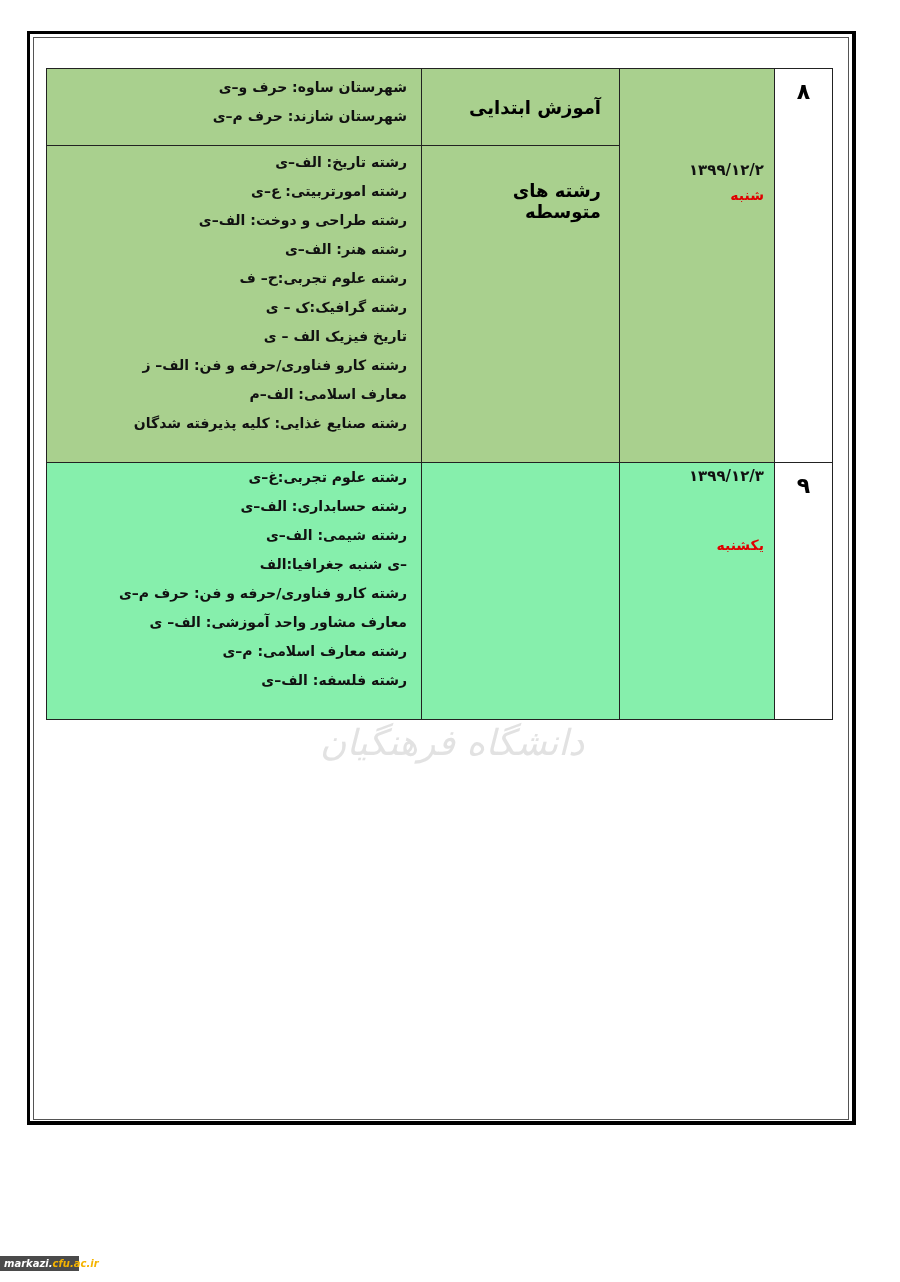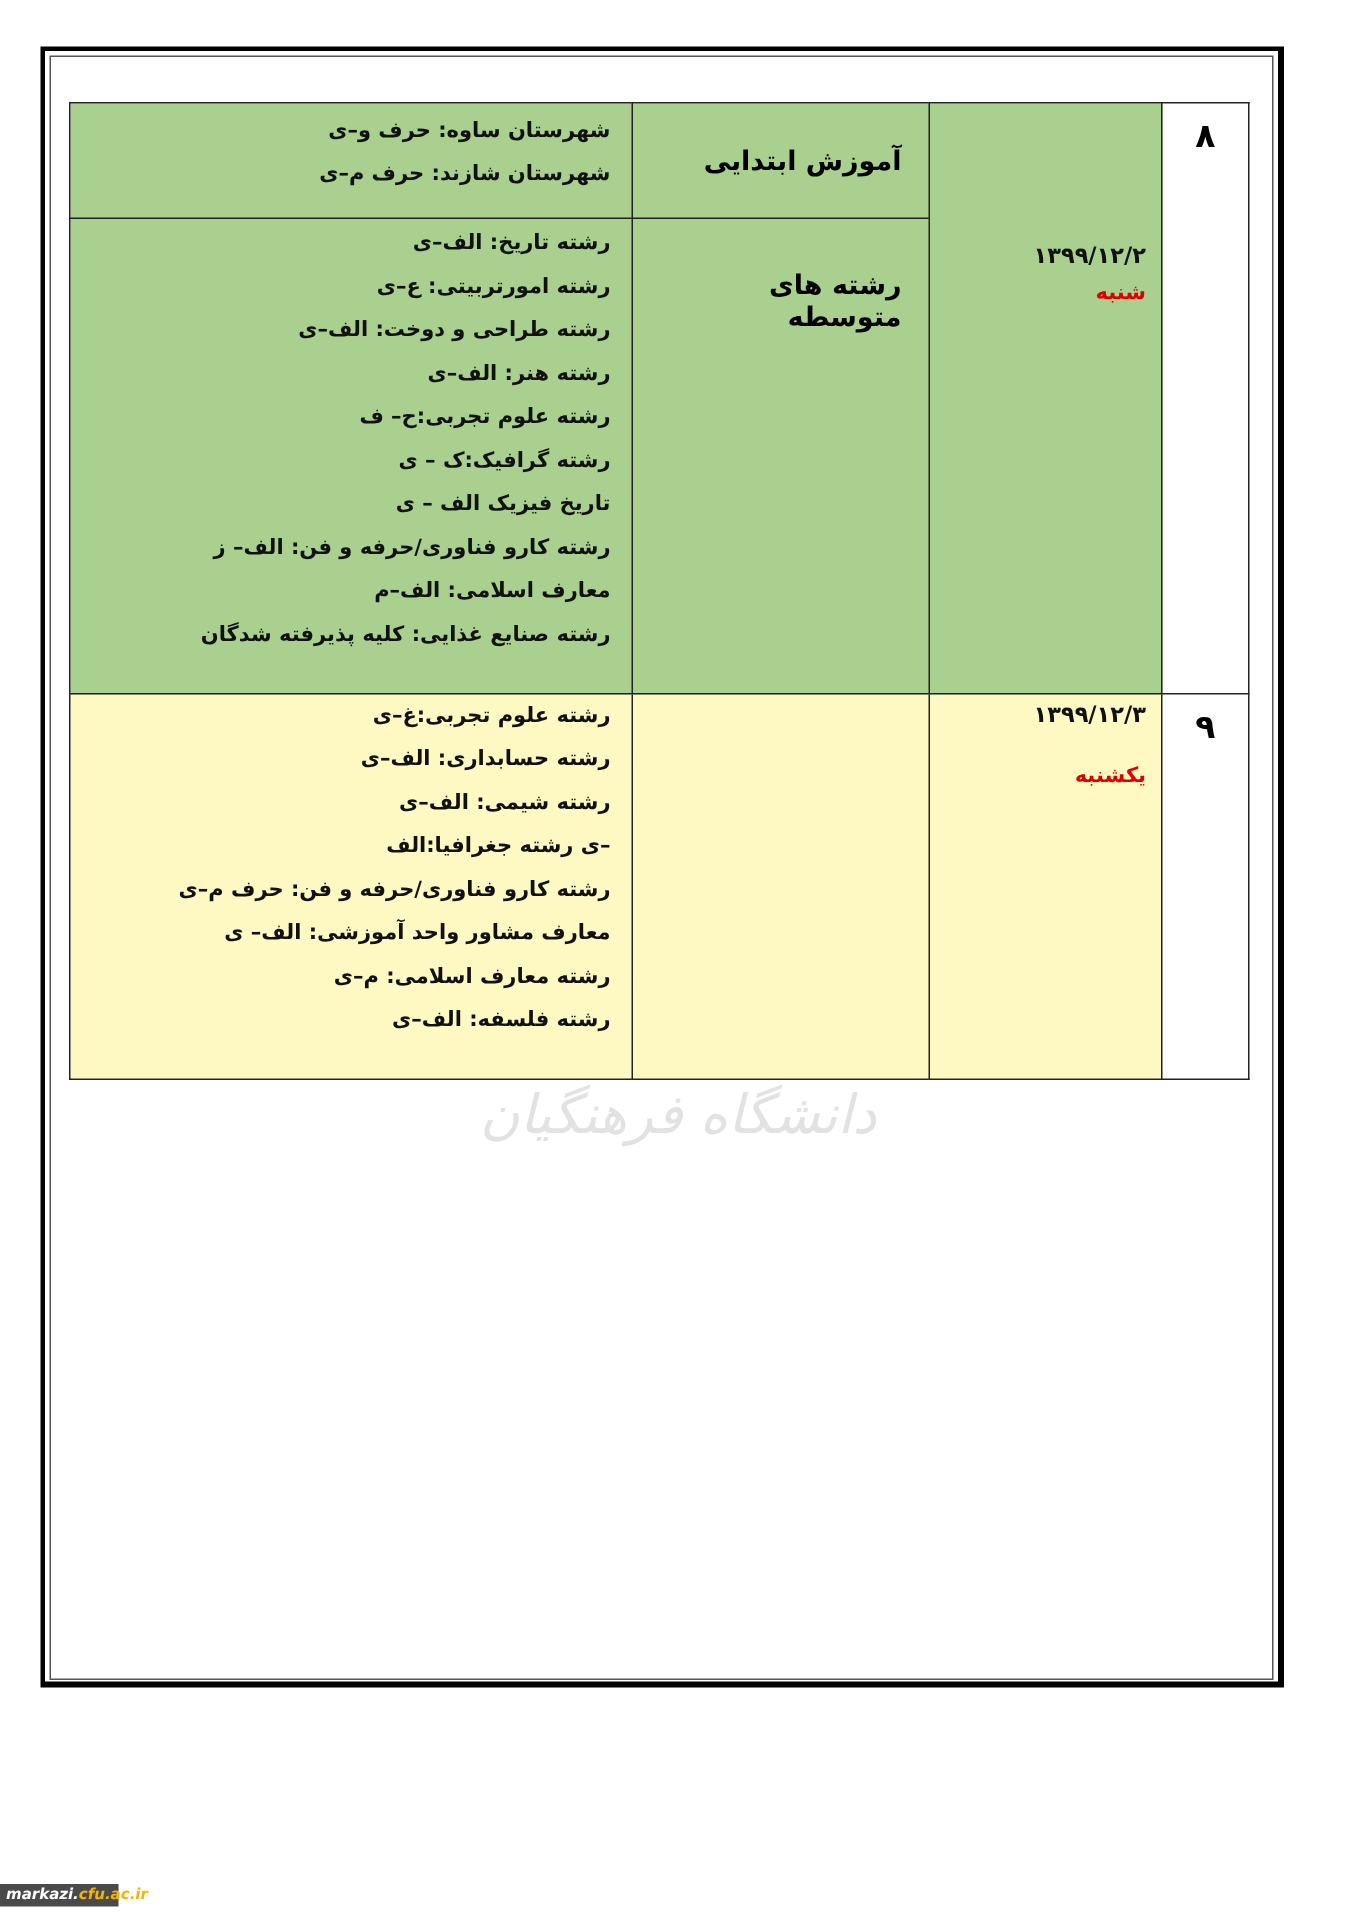--- a/index.html
+++ b/index.html
@@ -9,21 +9,21 @@
            border:4px solid #000; border-top-width:3px; border-left-width:3px; box-sizing:content-box; }
   .frame-inner { position:absolute; left:33px; top:37px; width:814px; height:1081px;
            border:1px solid #555; }
   table.sched { position:absolute; left:46px; top:68px; width:787px; border-collapse:collapse;
            direction:rtl; table-layout:fixed; }
   table.sched td { border:1px solid #222; vertical-align:top; padding:0; }
   .num { width:58px; background:#fff; text-align:center; font-weight:bold; font-size:22px; padding-top:10px !important; }
   .date { width:154px; }
   .cat { width:198px; }
   .green { background:#a9d08e; }
-  .yellow { background:#fef9c3; }
+  .yellow { background:#86efac; }
   .date-inner { padding:0 10px; text-align:right; font-weight:bold; }
   .date-val { font-size:15px; color:#111; }
   .day { font-size:14px; color:#e00000; margin-top:8px; }
   .cat-text { font-weight:bold; font-size:18px; text-align:right; padding:0 18px; }
   .lines { padding:4px 14px 0 10px; text-align:right; }
   .line { font-weight:bold; font-size:14px; line-height:29px; color:#111; white-space:nowrap;text-align:right; }
   .watermark { position:absolute; left:320px; top:722px; font-size:36px; color:#e2e2e2;
                font-family:"DejaVu Serif", serif; font-style:italic; direction:rtl; }
   .footer-badge { position:absolute; left:0; top:1256px; width:79px; height:15px; background:#4a4a4a;
                   font-size:10px; font-weight:bold; font-style:italic; line-height:15px; padding-left:4px; box-sizing:border-box; }
@@ -82,32 +82,32 @@
         <div class="line">رشته صنایع غذایی: کلیه پذیرفته شدگان</div>
       </div>
     </td>
   </tr>
 
   <tr style="height:257px">
     <td class="num">۹</td>
     <td class="date yellow">
       <div class="date-inner" style="padding-top:4px">
         <div class="date-val">۱۳۹۹/۱۲/۳</div>
-        <div class="day" style="margin-top:24px">یکشنبه</div>
+        <div class="day" style="margin-top:52px">یکشنبه</div>
       </div>
     </td>
     <td class="cat yellow">
       <div class="cat-text"></div>
     </td>
     <td class="yellow">
       <div class="lines" style="padding-top:0">
         <div class="line">رشته علوم تجربی:غ–ی</div>
         <div class="line">رشته حسابداری: الف–ی</div>
         <div class="line">رشته شیمی: الف–ی</div>
-        <div class="line">–ی رشته جغرافیا:الف</div>
+        <div class="line">–ی شنبه جغرافیا:الف</div>
         <div class="line">رشته کارو فناوری/حرفه و فن: حرف م–ی</div>
         <div class="line">معارف مشاور واحد آموزشی: الف– ی</div>
         <div class="line">رشته معارف اسلامی: م–ی</div>
         <div class="line">رشته فلسفه: الف–ی</div>
       </div>
     </td>
   </tr>
 </tbody>
   </table>
 

